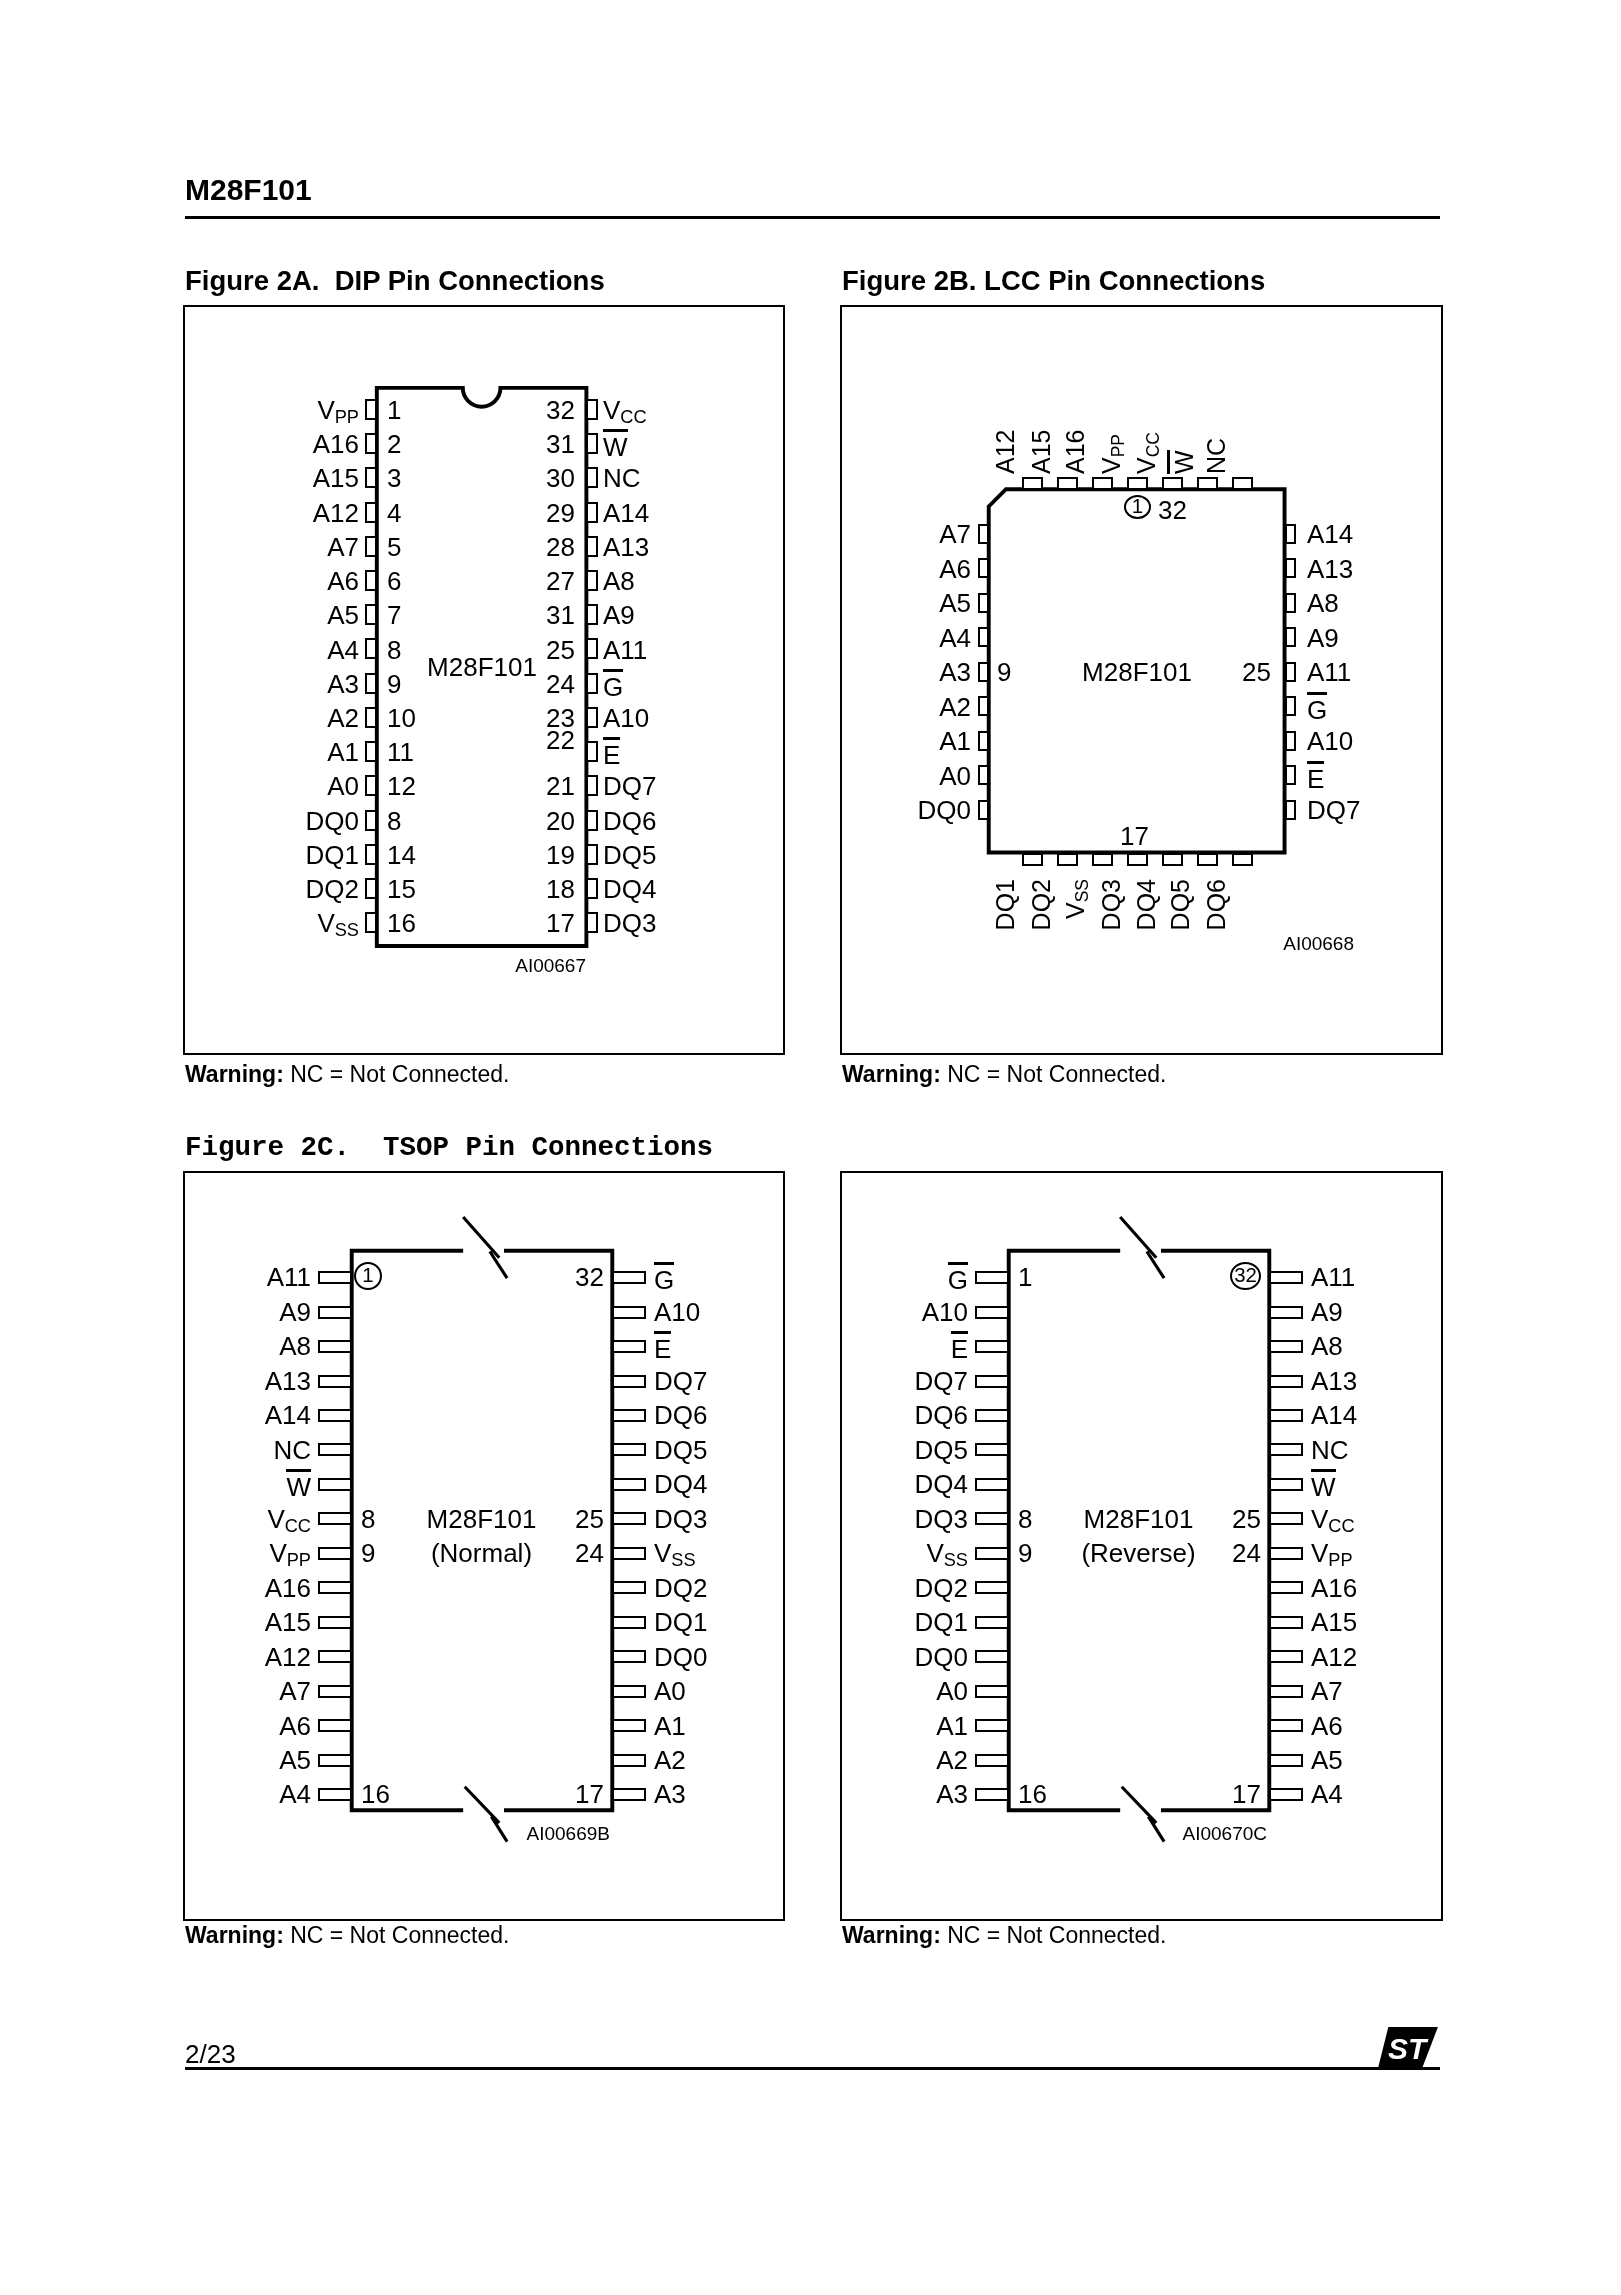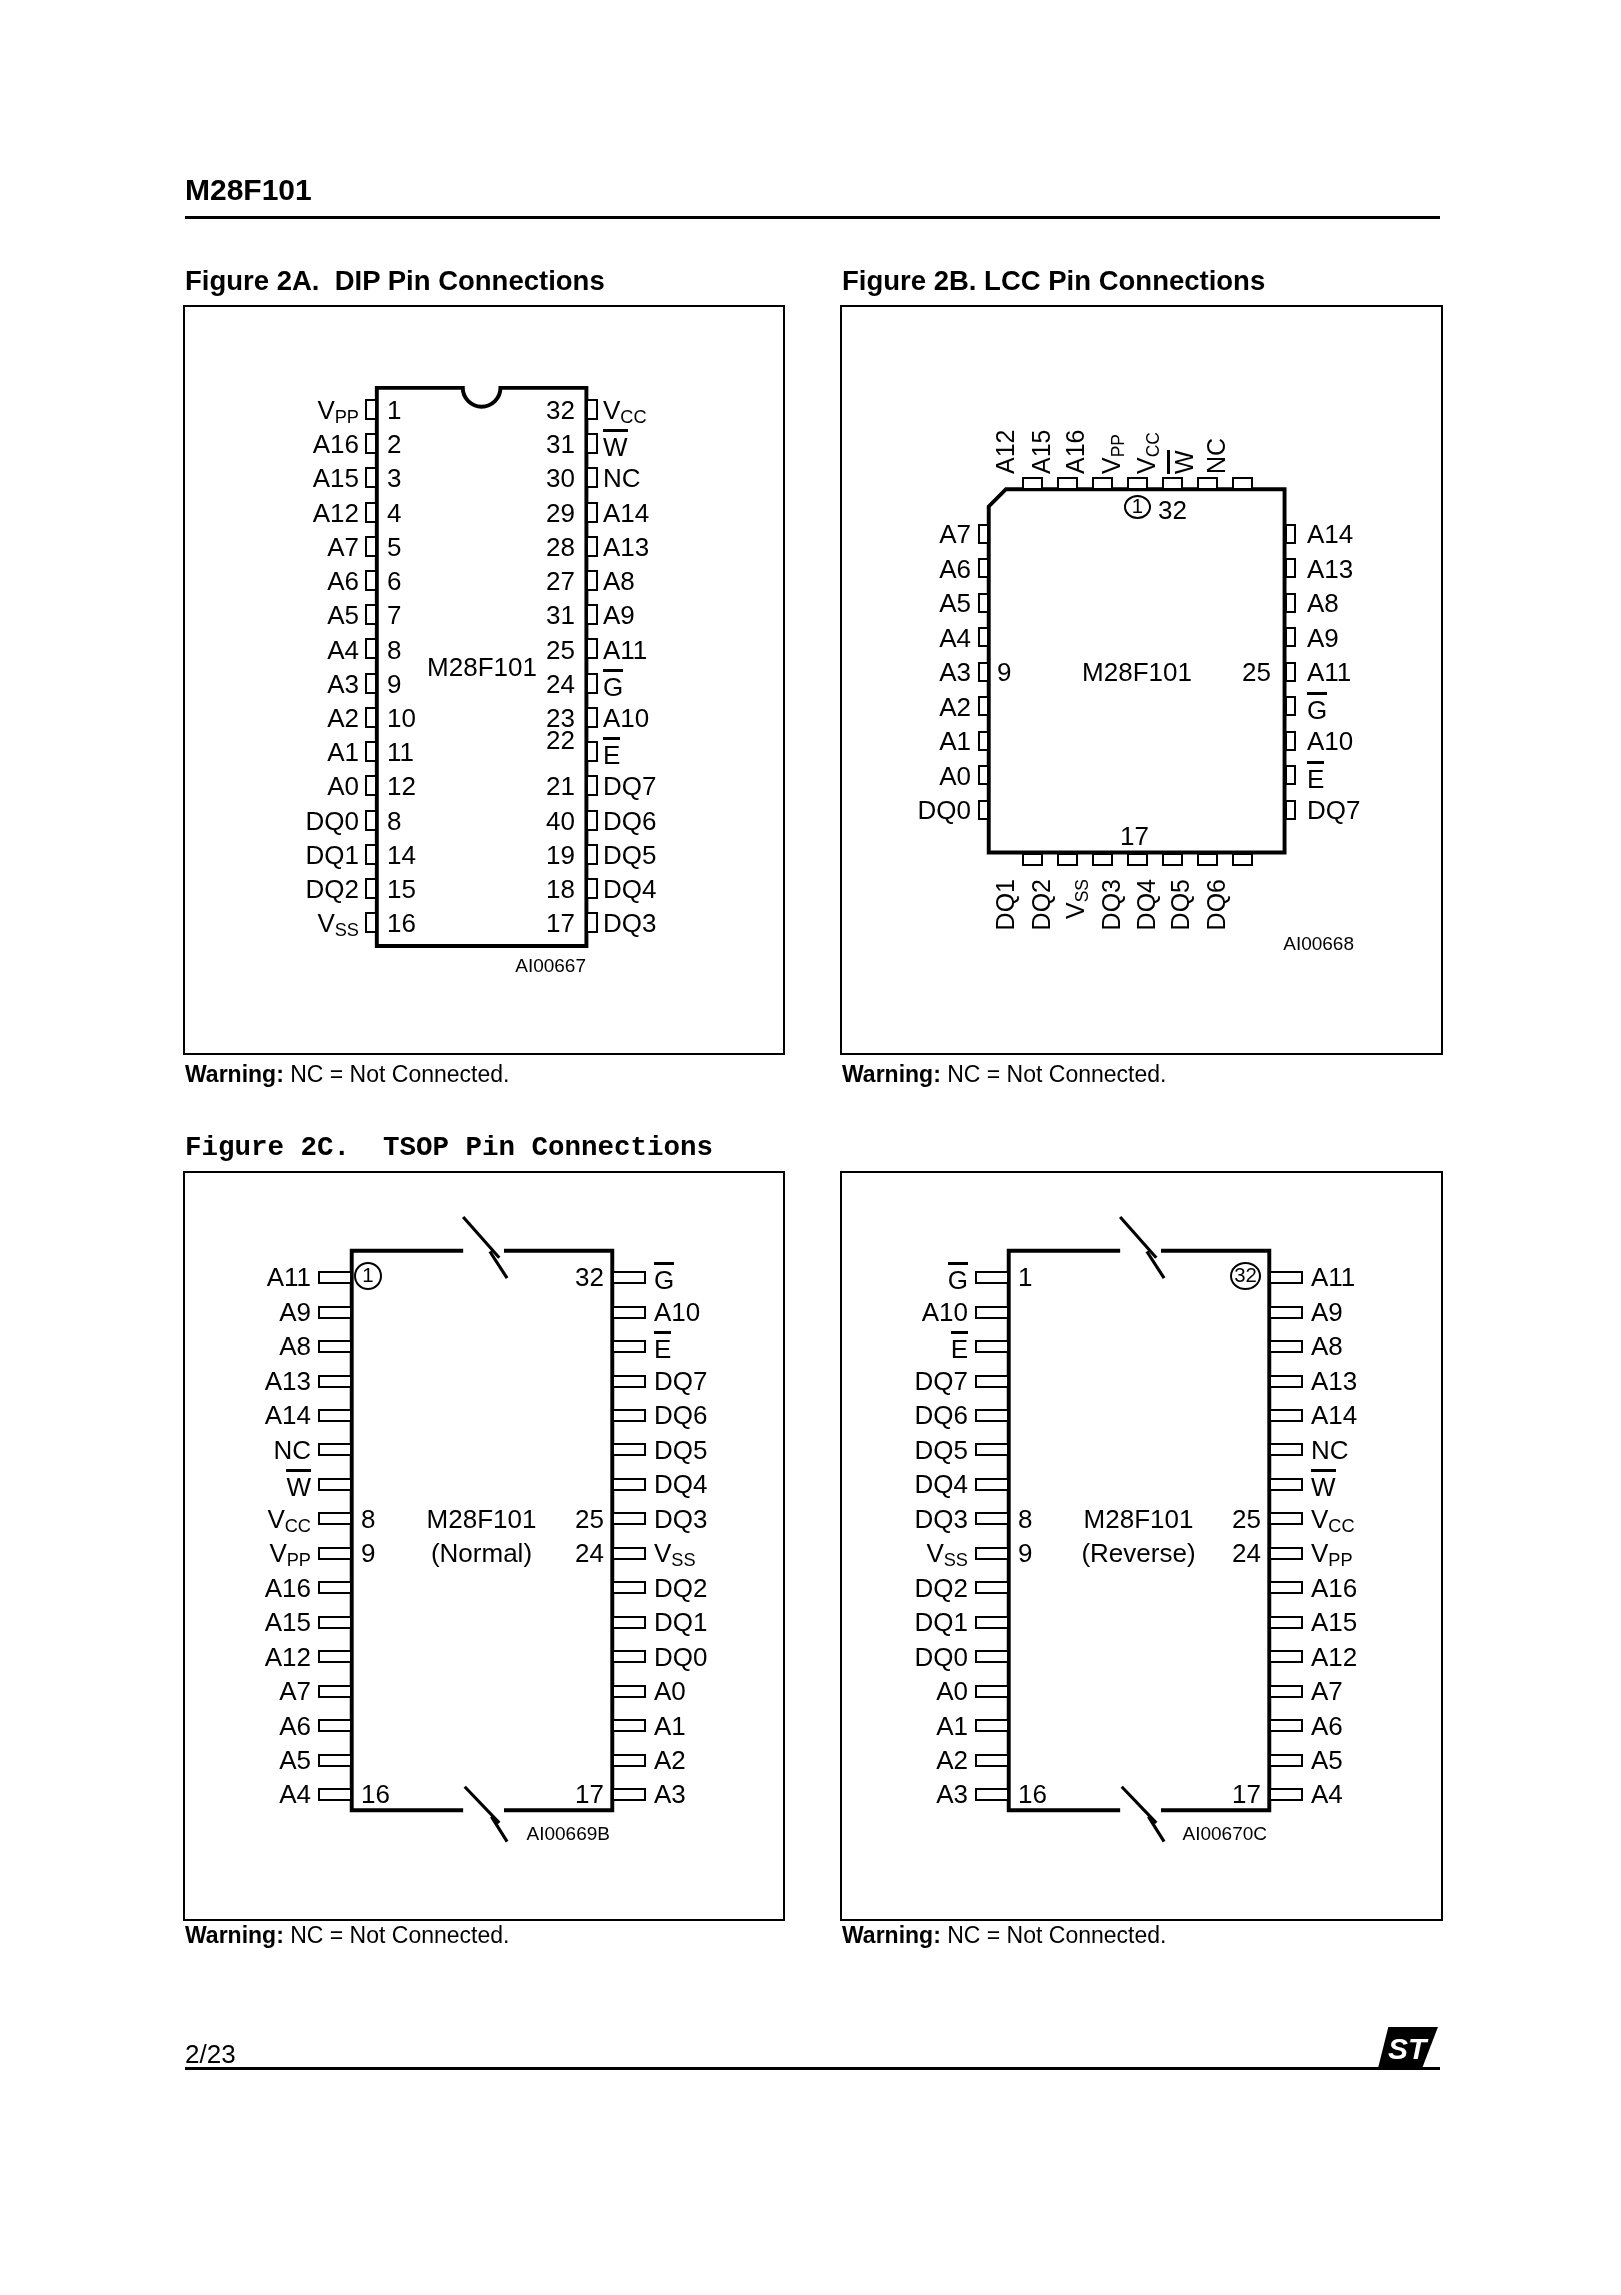--- a/index.html
+++ b/index.html
@@ -123,21 +123,21 @@
         <div class="lbl" style="left: 418px; top: 362px;"><span class="ov">G</span></div>
         <div class="lbl r" style="left: 288px; top: 396px; width: 102px;">23</div>
         <div class="stub" style="left: 401px; top: 400px; width: 11.8px; height: 21px;"></div>
         <div class="lbl" style="left: 418px; top: 396px;">A10</div>
         <div class="lbl r" style="left: 288px; top: 418px; width: 102px;">22</div>
         <div class="stub" style="left: 401px; top: 434px; width: 11.8px; height: 21px;"></div>
         <div class="lbl" style="left: 418px; top: 430px;"><span class="ov">E</span></div>
         <div class="lbl r" style="left: 288px; top: 464px; width: 102px;">21</div>
         <div class="stub" style="left: 401px; top: 468px; width: 11.8px; height: 21px;"></div>
         <div class="lbl" style="left: 418px; top: 464px;">DQ7</div>
-        <div class="lbl r" style="left: 288px; top: 499px; width: 102px;">40</div>
+        <div class="lbl r" style="left: 288px; top: 499px; width: 102px;">20</div>
         <div class="stub" style="left: 401px; top: 503px; width: 11.8px; height: 21px;"></div>
         <div class="lbl" style="left: 418px; top: 499px;">DQ6</div>
         <div class="lbl r" style="left: 288px; top: 533px; width: 102px;">19</div>
         <div class="stub" style="left: 401px; top: 537px; width: 11.8px; height: 21px;"></div>
         <div class="lbl" style="left: 418px; top: 533px;">DQ5</div>
         <div class="lbl r" style="left: 288px; top: 567px; width: 102px;">18</div>
         <div class="stub" style="left: 401px; top: 571px; width: 11.8px; height: 21px;"></div>
         <div class="lbl" style="left: 418px; top: 567px;">DQ4</div>
         <div class="lbl r" style="left: 288px; top: 601px; width: 102px;">17</div>
         <div class="stub" style="left: 401px; top: 605px; width: 11.8px; height: 21px;"></div>

